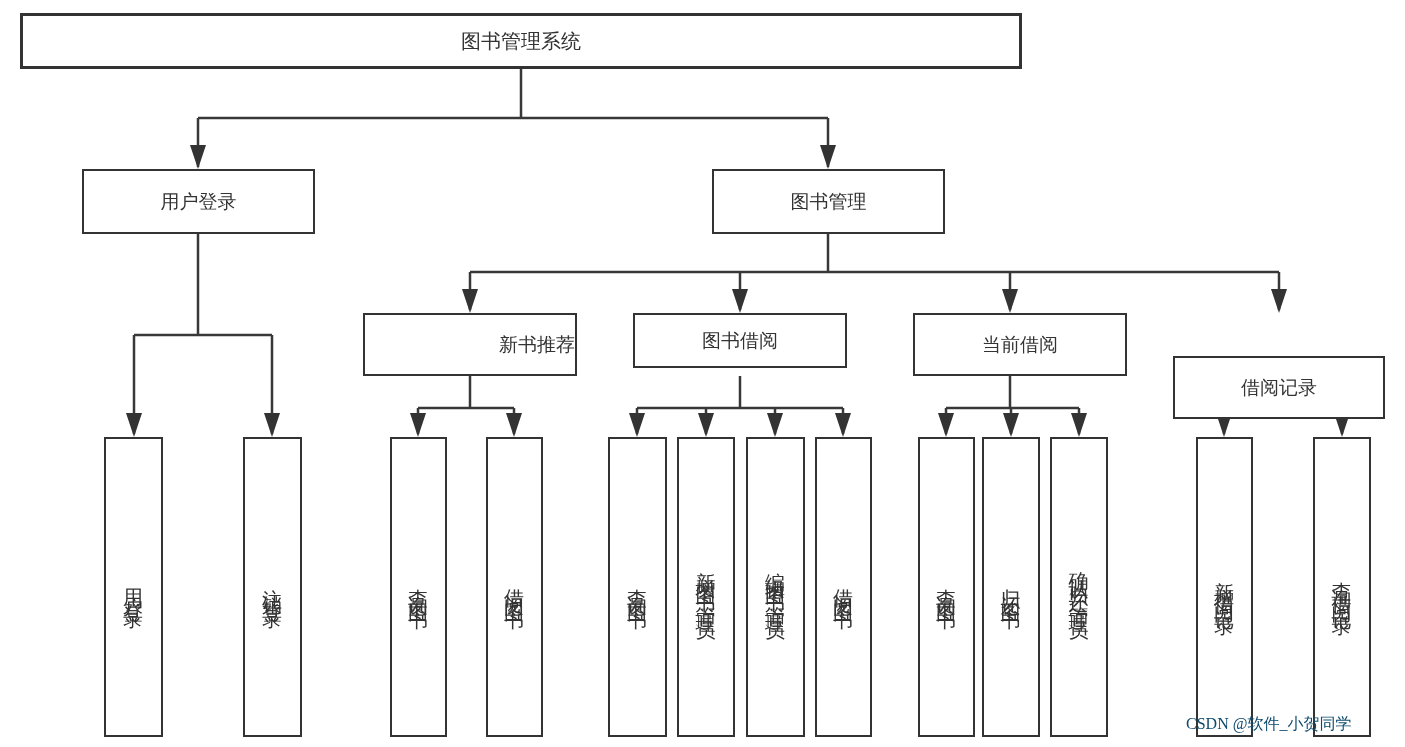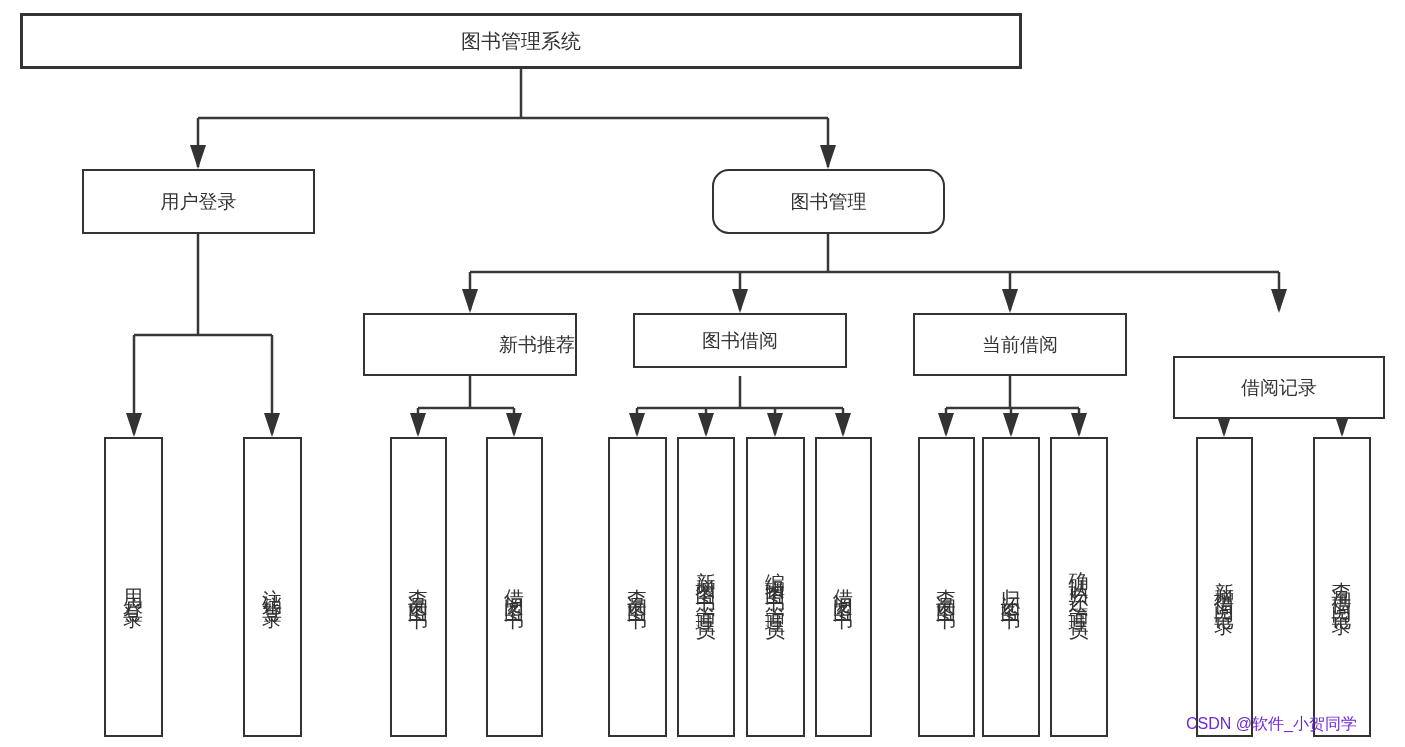--- a/index.html
+++ b/index.html
@@ -1,20 +1,20 @@
 <!DOCTYPE html>
 <html><head>
 <meta charset="utf-8">
 <style>
   html,body{margin:0;padding:0;background:#ffffff;}
   .canvas{
     position:relative;
     width:1405px;height:747px;
     background:#ffffff;
-    font-family:Liberation Sans, sans-serif;
+    font-family:Liberation Serif, serif;
     overflow:hidden;
   }
   .wires{position:absolute;left:0;top:0;z-index:1;}
   .node{
     position:absolute;
     box-sizing:border-box;
     background:#ffffff;
     border:2px solid #333333;
     display:flex;align-items:center;justify-content:center;
     color:#333333;
@@ -29,21 +29,21 @@
     font-size:20px;
     letter-spacing:7px;
     line-height:1;
     white-space:nowrap;
     color:#333333;
   }
   .watermark{
     position:absolute;
     left:1186px;top:714px;
     font-size:16px;
-    color:#6d28d9;
+    color:#0c4a6e;
     white-space:nowrap;
     z-index:5;
   }
 </style>
 </head>
 <body>
 
 <div class="canvas">
 
   <svg class="wires" width="1405" height="747" viewBox="0 0 1405 747">
@@ -86,21 +86,21 @@
     </g>
   </svg>
 
   <div class="node root" style="left:20px;top:13px;width:1002px;height:56px;">
     <span>图书管理系统</span>
   </div>
 
   <div class="node branch" style="left:82px;top:169px;width:233px;height:65px;">
     <span>用户登录</span>
   </div>
-  <div class="node branch" style="left:712px;top:169px;width:233px;height:65px;border-radius:17px;">
+  <div class="node branch" style="left:712px;top:169px;width:233px;height:65px;">
     <span>图书管理</span>
   </div>
 
   <div class="node branch" style="left:363px;top:313px;width:214px;height:63px;justify-content:flex-end;">
     <span>新书推荐</span>
   </div>
   <div class="node branch" style="left:633px;top:313px;width:214px;height:55px;">
     <span>图书借阅</span>
   </div>
   <div class="node branch" style="left:913px;top:313px;width:214px;height:63px;">

